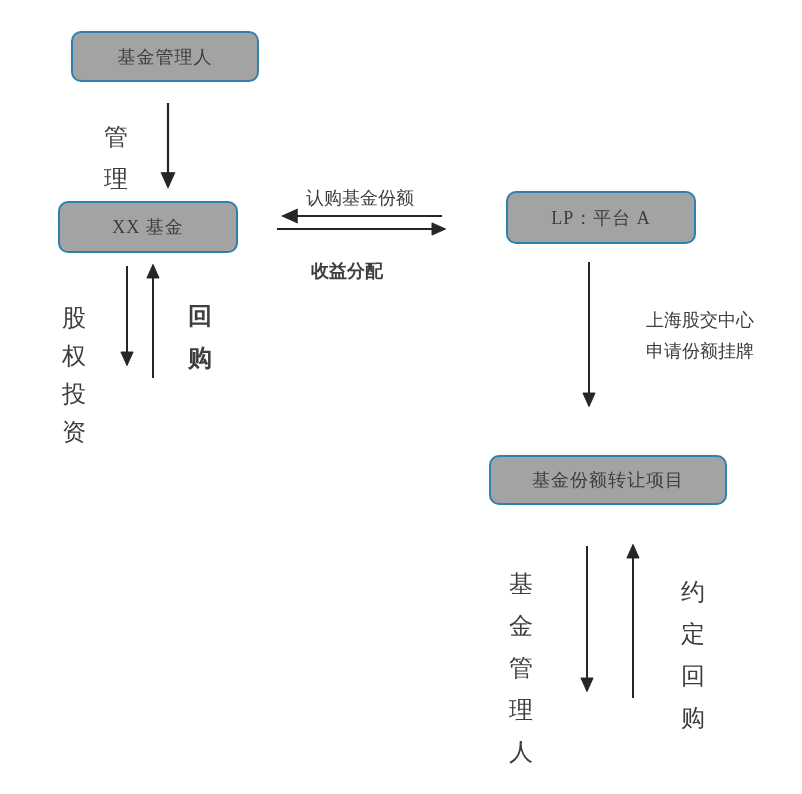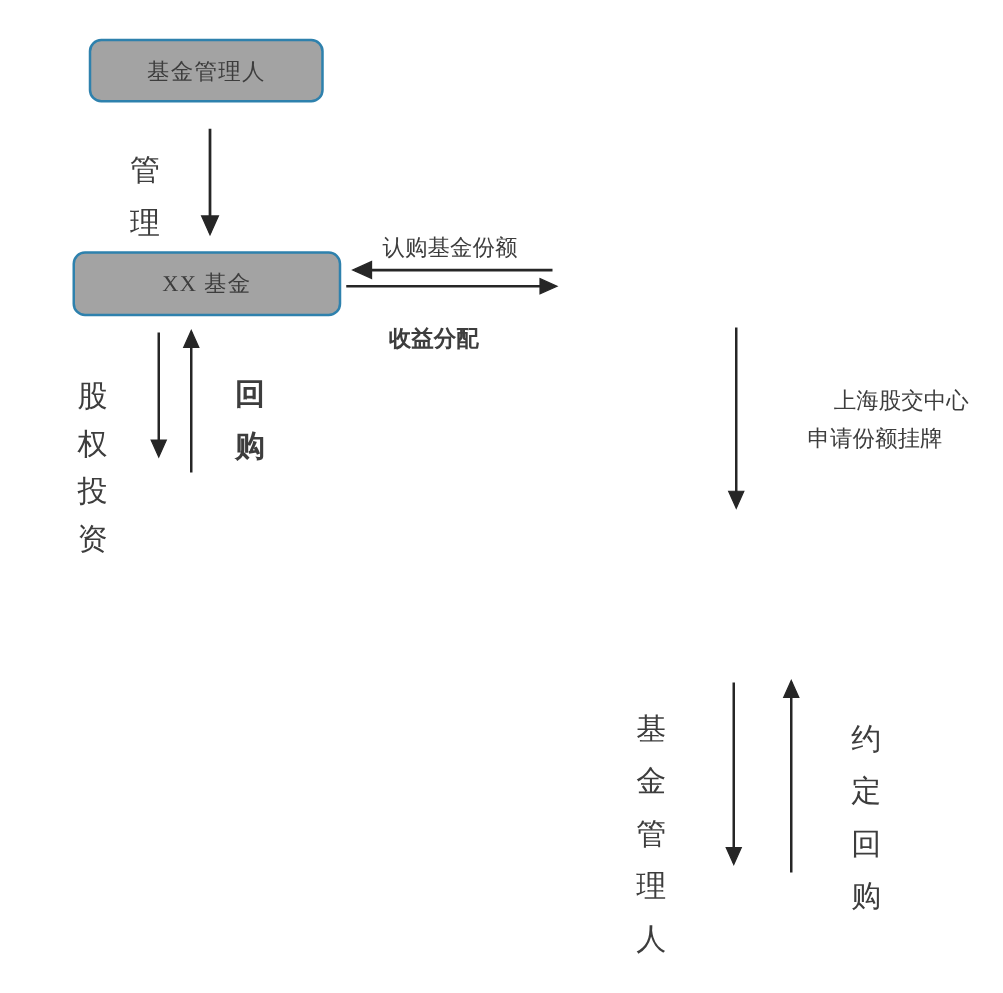--- a/index.html
+++ b/index.html
@@ -78,37 +78,39 @@
 
     <line x1="589" y1="262" x2="589" y2="405" stroke="#262626" stroke-width="2" marker-end="url(#ah)"></line>
 
     <line x1="587" y1="546" x2="587" y2="690" stroke="#262626" stroke-width="2" marker-end="url(#ah)"></line>
 
     <line x1="633" y1="698" x2="633" y2="546" stroke="#262626" stroke-width="2" marker-end="url(#ah)"></line>
   </svg>
 
   <div class="node" style="left:71px; top:31px; width:188px; height:51px;">基金管理人</div>
 
-  <div class="node" style="left:58px; top:201px; width:215px; height:52px;">XX 基金</div>
+  <div class="node" style="left:58px; top:201px; width:180px; height:52px;">XX 基金</div>
+
+  <div class="node" style="left:506px; top:191px; width:190px; height:53px;">LP：平台 A</div>
 
 
-
+  <div class="node" style="left:489px; top:455px; width:238px; height:50px;">基金份额转让项目</div>
 
 
   <div class="vlbl v1" style="left:104px; top:116px;">管理</div>
 
   <div class="lbl" style="left:306px; top:158px;margin-top:30px;">认购基金份额</div>
 
   <div class="lbl" style="left:311px; top:261px;font-weight:bold;">收益分配</div>
 
   <div class="vlbl v2" style="left:46px; top:300px;">股权投资</div>
 
   <div class="vlbl v1" style="left:188px; top:295px;font-weight:bold;">回购</div>
 
-  <div class="lbl" style="left:646px; top:310px;margin-left:21px;">上海股交中心</div>
+  <div class="lbl" style="left:646px; top:310px;">上海股交中心</div>
 
   <div class="lbl" style="left:646px; top:341px;">申请份额挂牌</div>
 
   <div class="vlbl v1" style="left:509px; top:563px;">基金管理人</div>
 
   <div class="vlbl v1" style="left:681px; top:571px;">约定回购</div>
 
 </div>
 
 </body></html>

